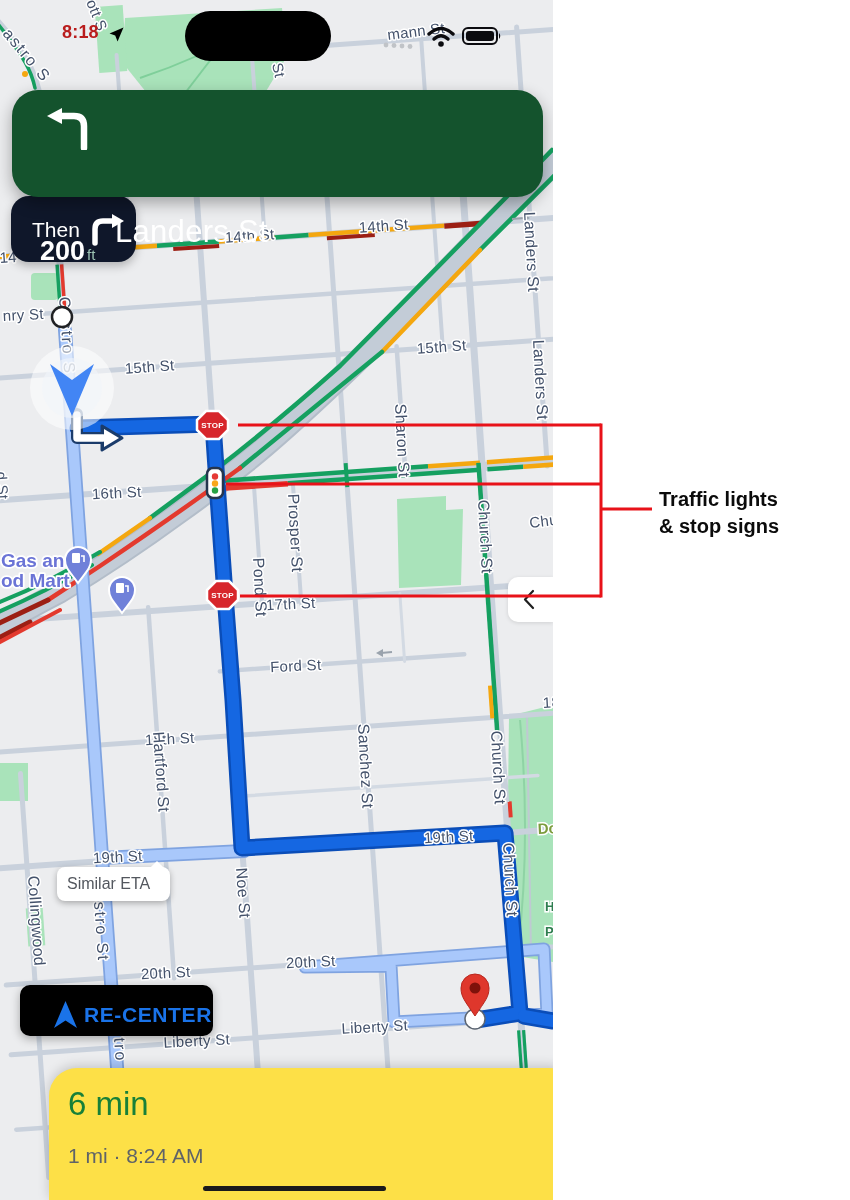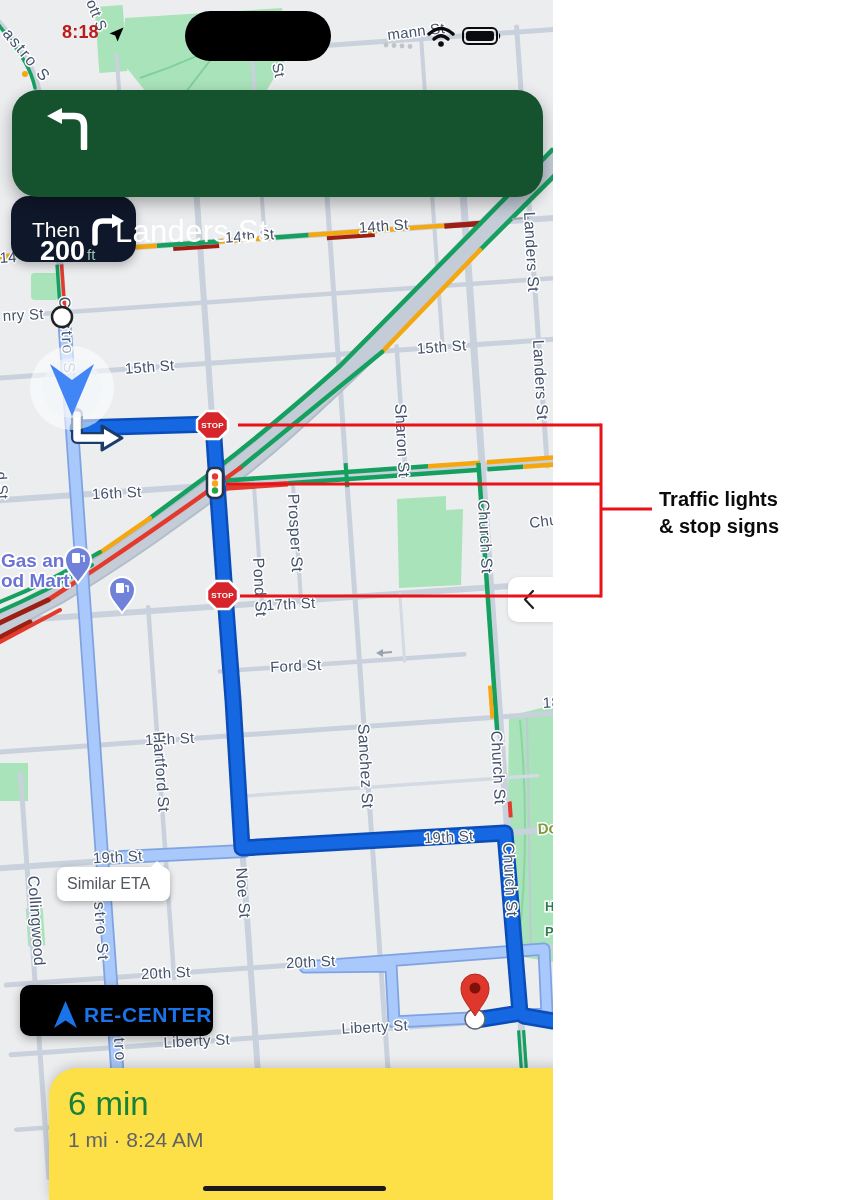--- a/index.html
+++ b/index.html
@@ -44,21 +44,21 @@
   .recenter { position:absolute; left:20px; top:985px; width:193px; height:51px; background:#000000; border-radius:10px; box-shadow:0 3px 10px rgba(0,0,0,.3); z-index:20; }
   .recenter .icon { position:absolute; left:34px; top:16px; }
   .recenter .txt { position:absolute; left:64px; top:18px; color:#1A73E8; font-size:21px; font-weight:700; letter-spacing:.6px; }
 
   
   .chev-box { position:absolute; left:508px; top:577px; width:45px; height:45px; background:#fff; border-radius:10px 0 0 10px; z-index:15; box-shadow:0 1px 4px rgba(0,0,0,.12); }
 
   
   .bottom-sheet { position:absolute; left:13px; top:1068px; width:529px; height:132px; background:#fde047; border-radius:28px 28px 0 0; box-shadow:0 -2px 12px rgba(0,0,0,.18); z-index:24;margin-left:36px; }
   .eta { position:absolute; left:19px; top:17px; color:#188038; font-size:33px; font-weight:500; }
-  .eta-details { position:absolute; left:19px; top:60px; color:#5F6368; font-size:21px; }
+  .eta-details { position:absolute; left:19px; top:76px; color:#5F6368; font-size:21px; }
   .home-indicator { position:absolute; left:154px; bottom:9px; width:183px; height:5px; background:#1A1A1C; border-radius:3px; }
 
   
   .annotation-svg { position:absolute; left:0; top:0; z-index:40; pointer-events:none; }
   .ann-text { font:700 20px "Liberation Sans", sans-serif; fill:#0B0B0B; }
 </style>
 </head>
 <body>
 
 <div class="page">

